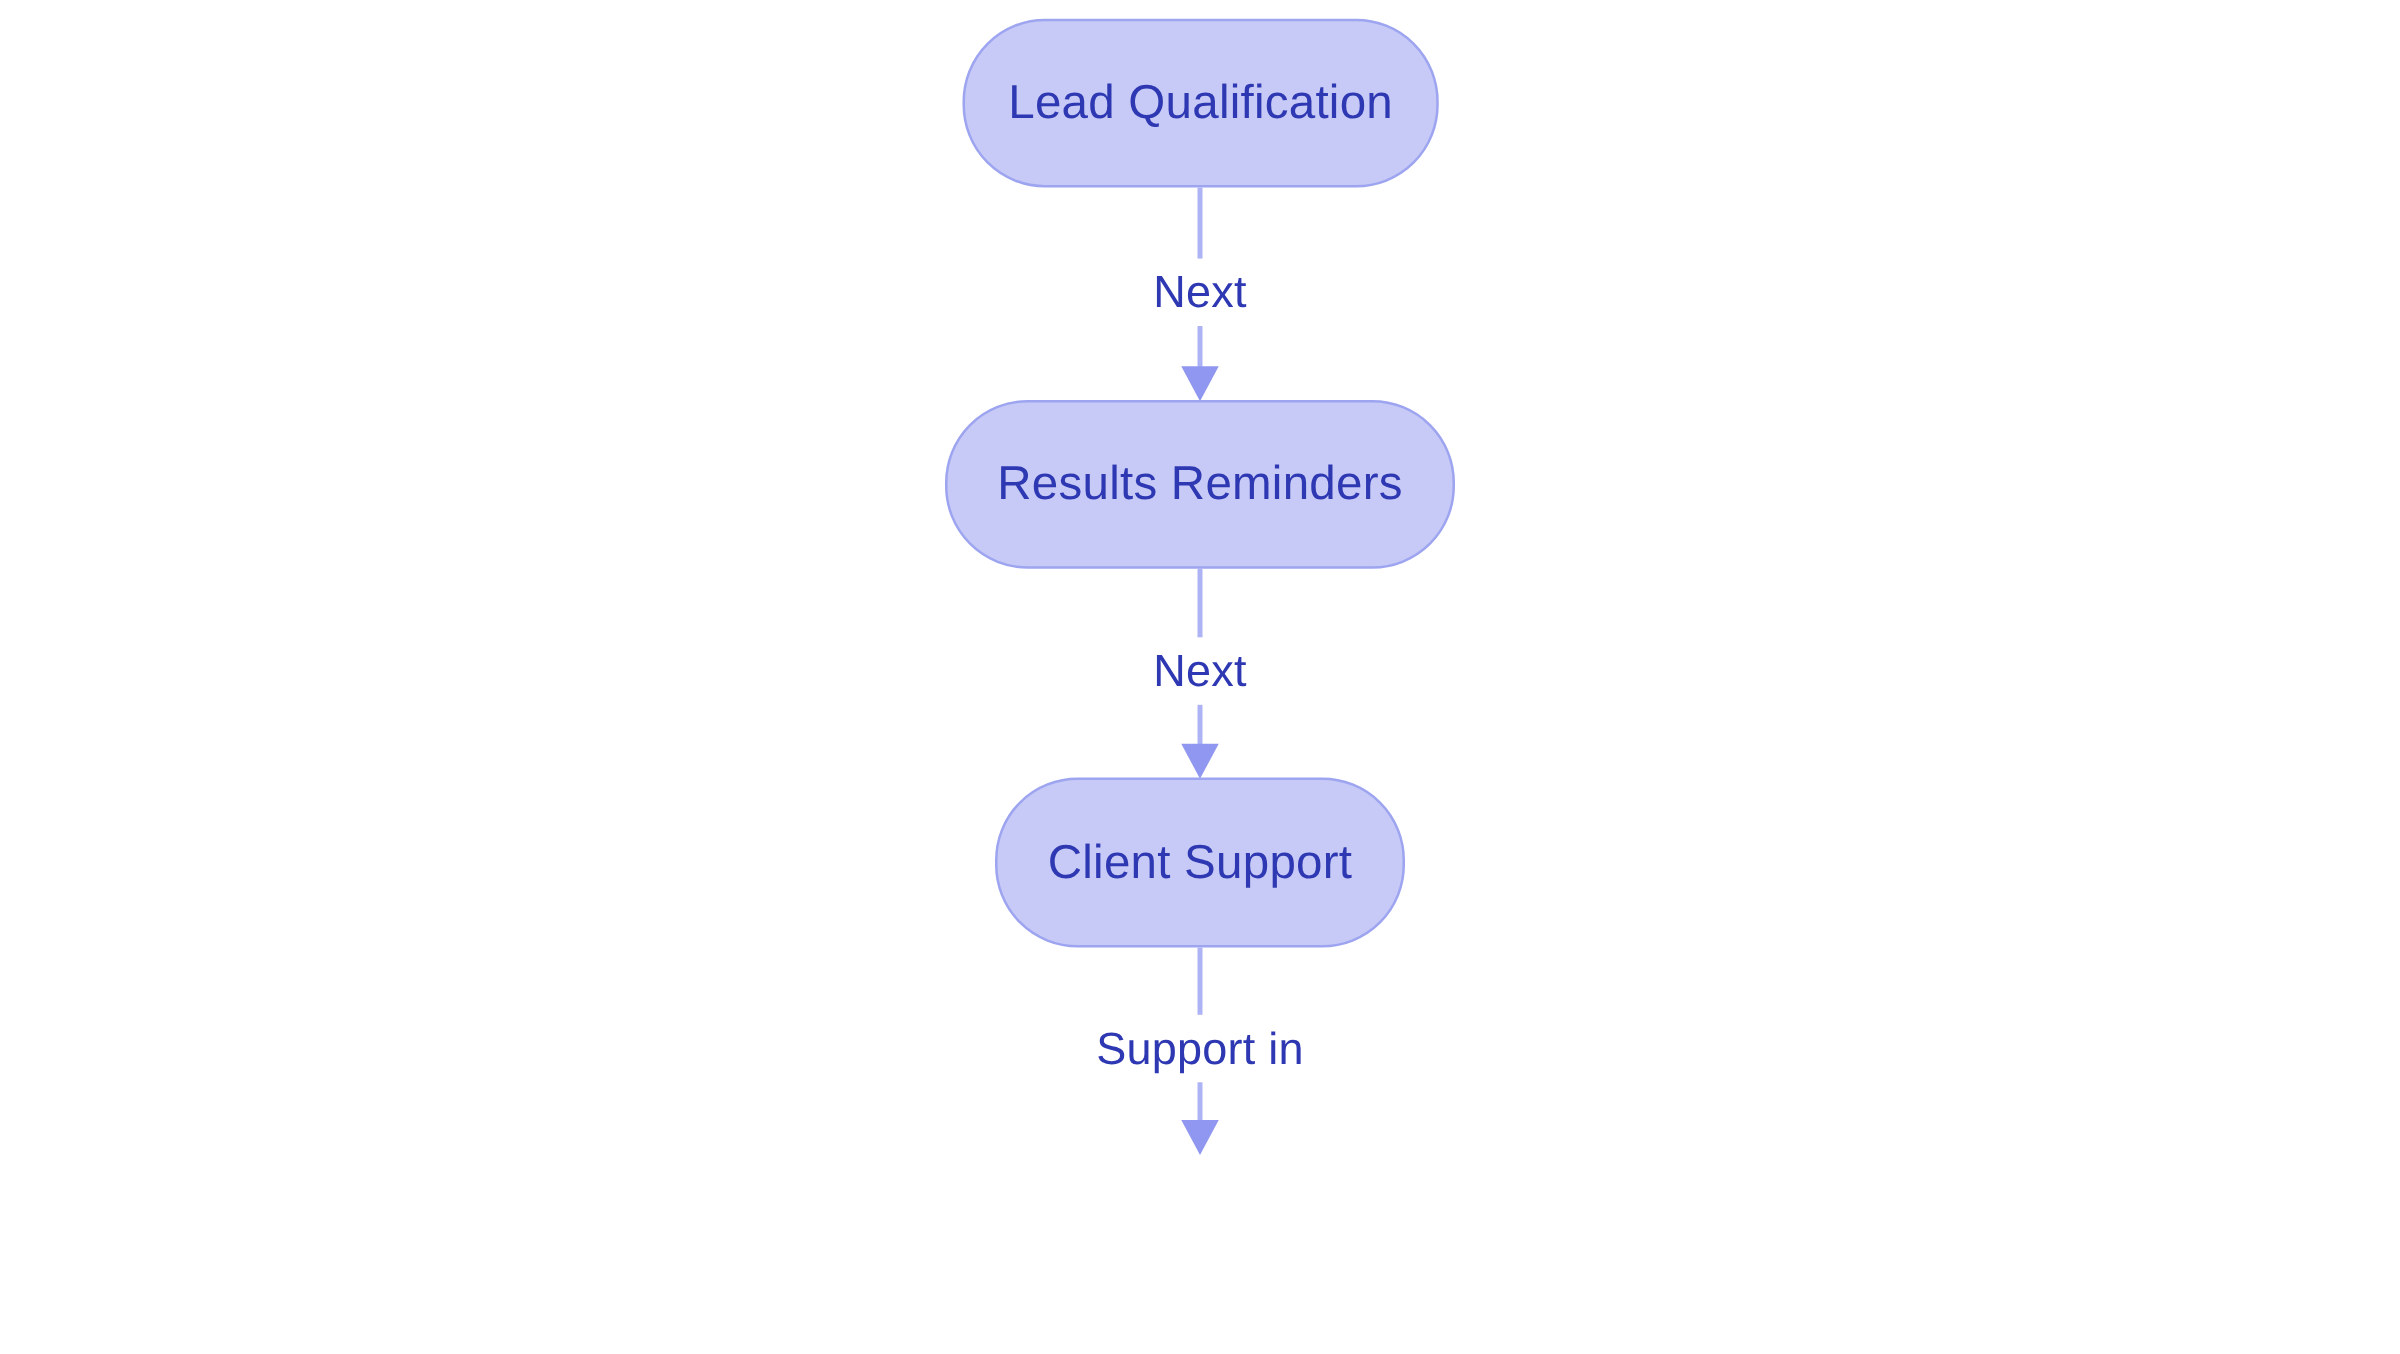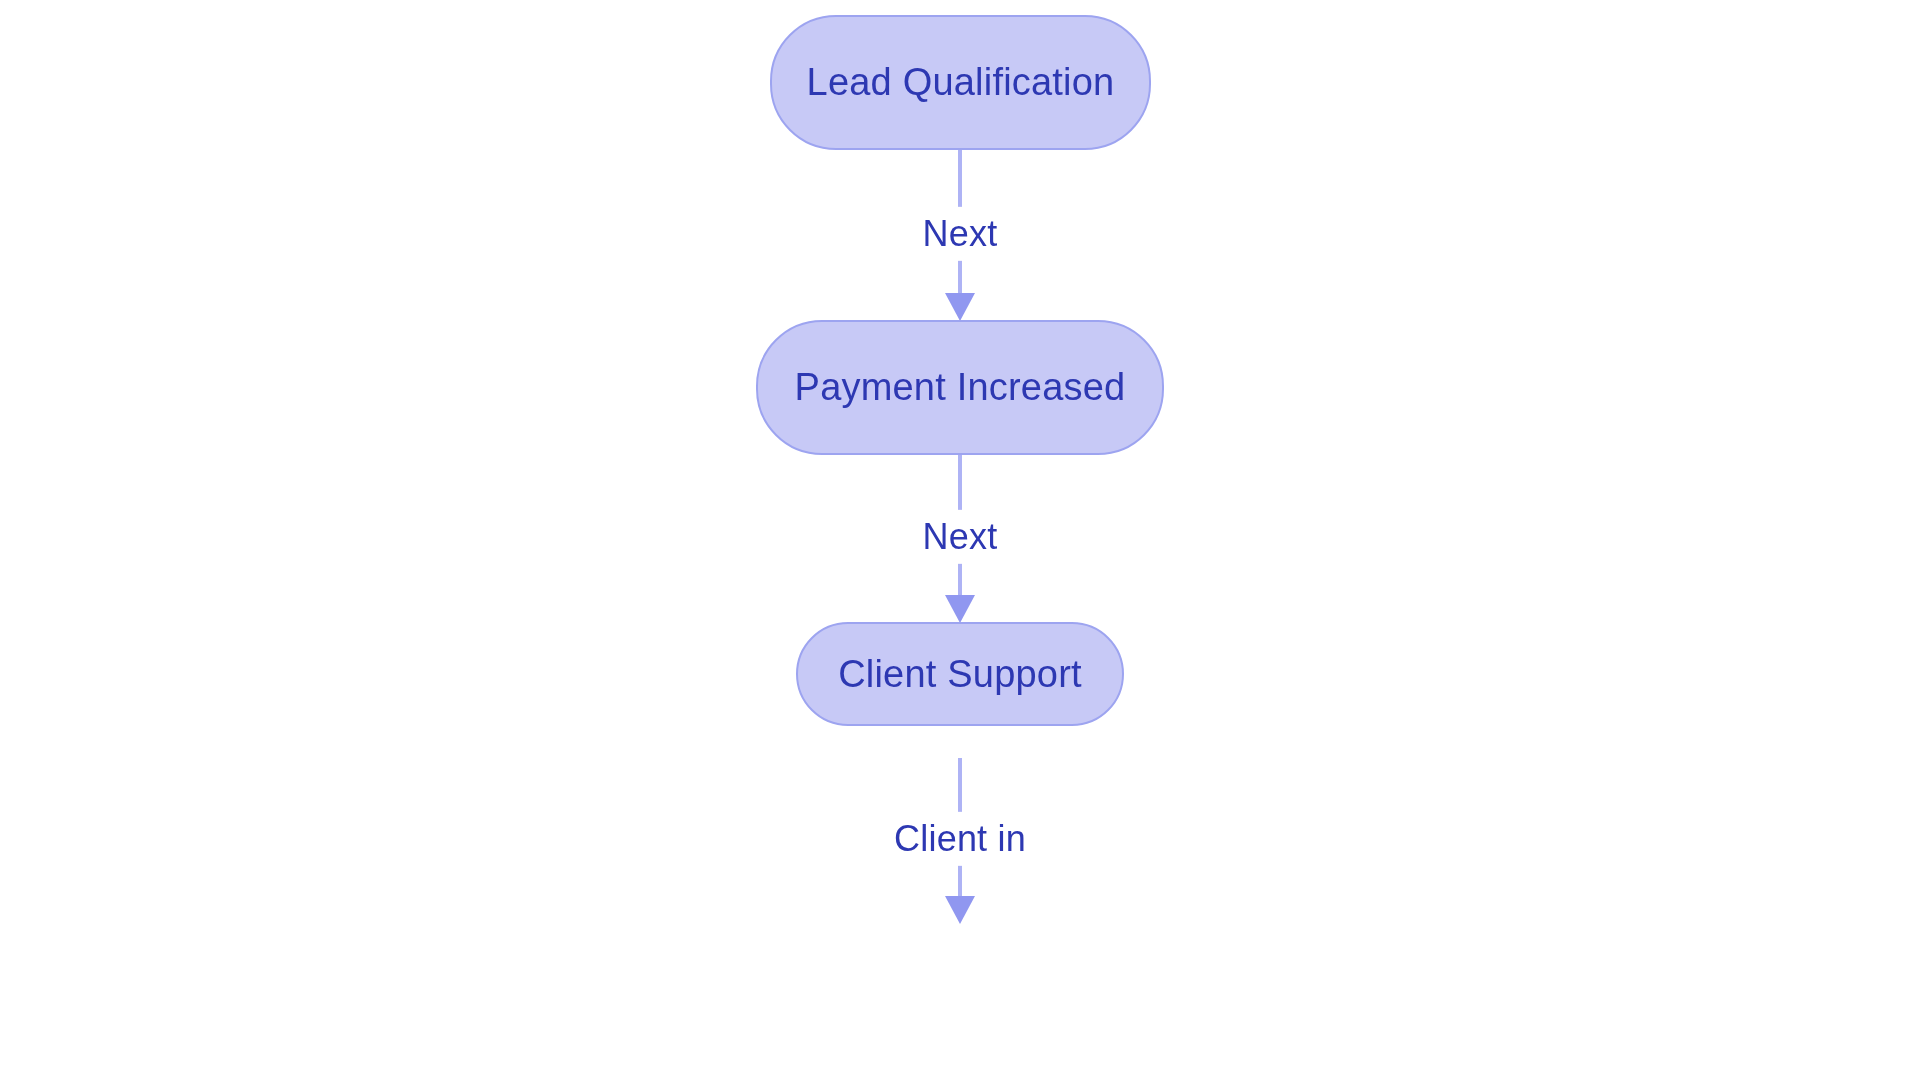--- a/index.html
+++ b/index.html
@@ -33,21 +33,21 @@
     border: 2px solid var(--node-border);
     border-radius: 66px;
     color: var(--node-text);
     font-size: 38px;
     letter-spacing: 0.2px;
     white-space: nowrap;
   }
   .node span { display: inline-block; }
   .n1 { left: 770px; top: 15px;  width: 381px; height: 135px; }
   .n2 { left: 756px; top: 320px; width: 408px; height: 135px; }
-  .n3 { left: 796px; top: 622px; width: 328px; height: 104px; }
+  .n3 { left: 796px; top: 622px; width: 328px; height: 136px; }
   .n4 { left: 609px; top: 923px; width: 702px; height: 135px; }
 
   .edge { position: absolute; width: 4px; }
   .e1 { left: 958px; top: 150px; height: 171px; }
   .e2 { left: 958px; top: 455px; height: 168px; }
   .e3 { left: 958px; top: 758px; height: 166px; }
 
   .edge-line {
     position: absolute;
     left: 0; top: 0;
@@ -87,33 +87,33 @@
     <span>Lead Qualification</span>
   </div>
 
   <div class="edge e1">
     <div class="edge-line"></div>
     <div class="edge-arrowhead"></div>
     <div class="edge-label">Next</div>
   </div>
 
   <div class="node n2">
-    <span>Payment Increased</span>
+    <span>Results Reminders</span>
   </div>
 
   <div class="edge e2">
     <div class="edge-line"></div>
     <div class="edge-arrowhead"></div>
     <div class="edge-label">Next</div>
   </div>
 
   <div class="node n3">
     <span>Client Support</span>
   </div>
 
   <div class="edge e3">
     <div class="edge-line"></div>
     <div class="edge-arrowhead"></div>
-    <div class="edge-label">Client in</div>
+    <div class="edge-label">Support in</div>
   </div>
 
 
 </div>
 
 </body></html>

